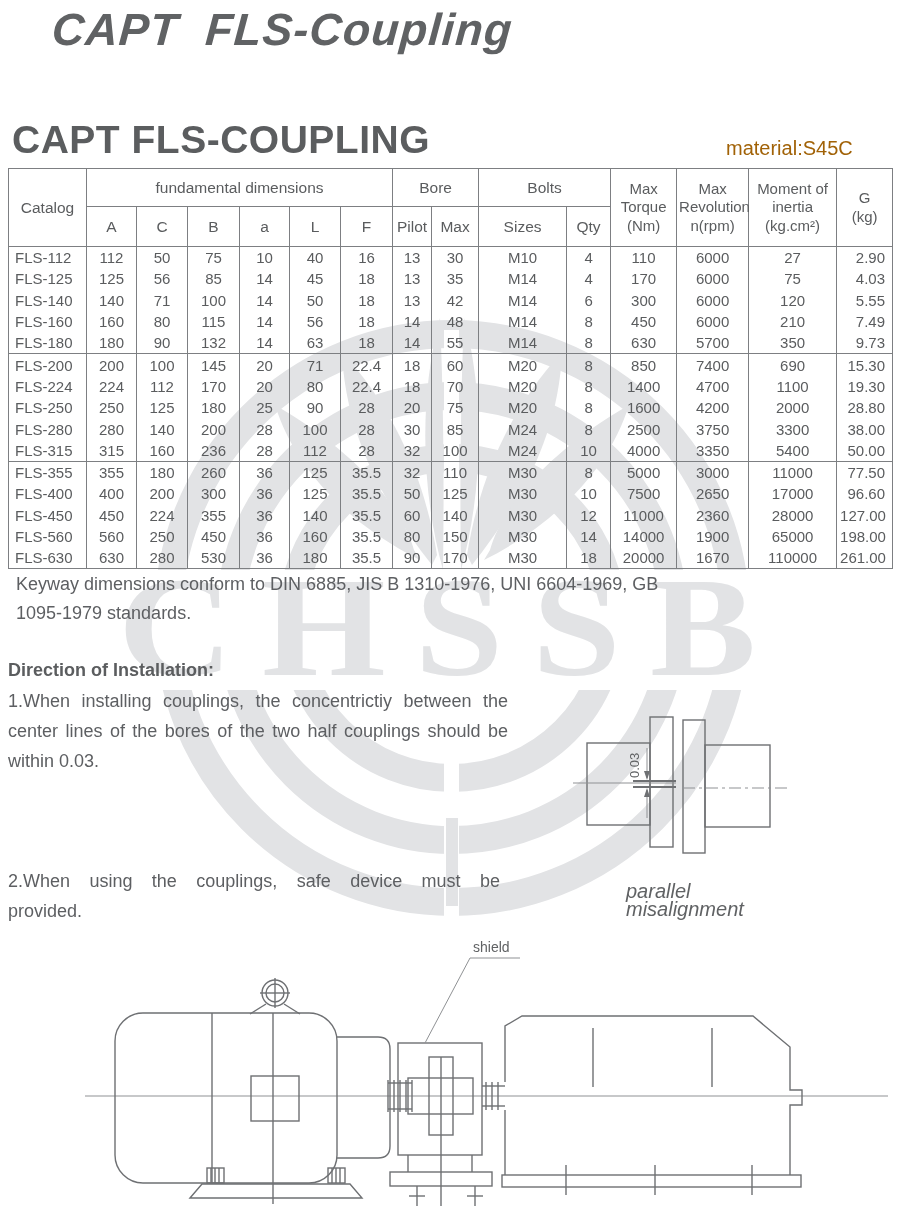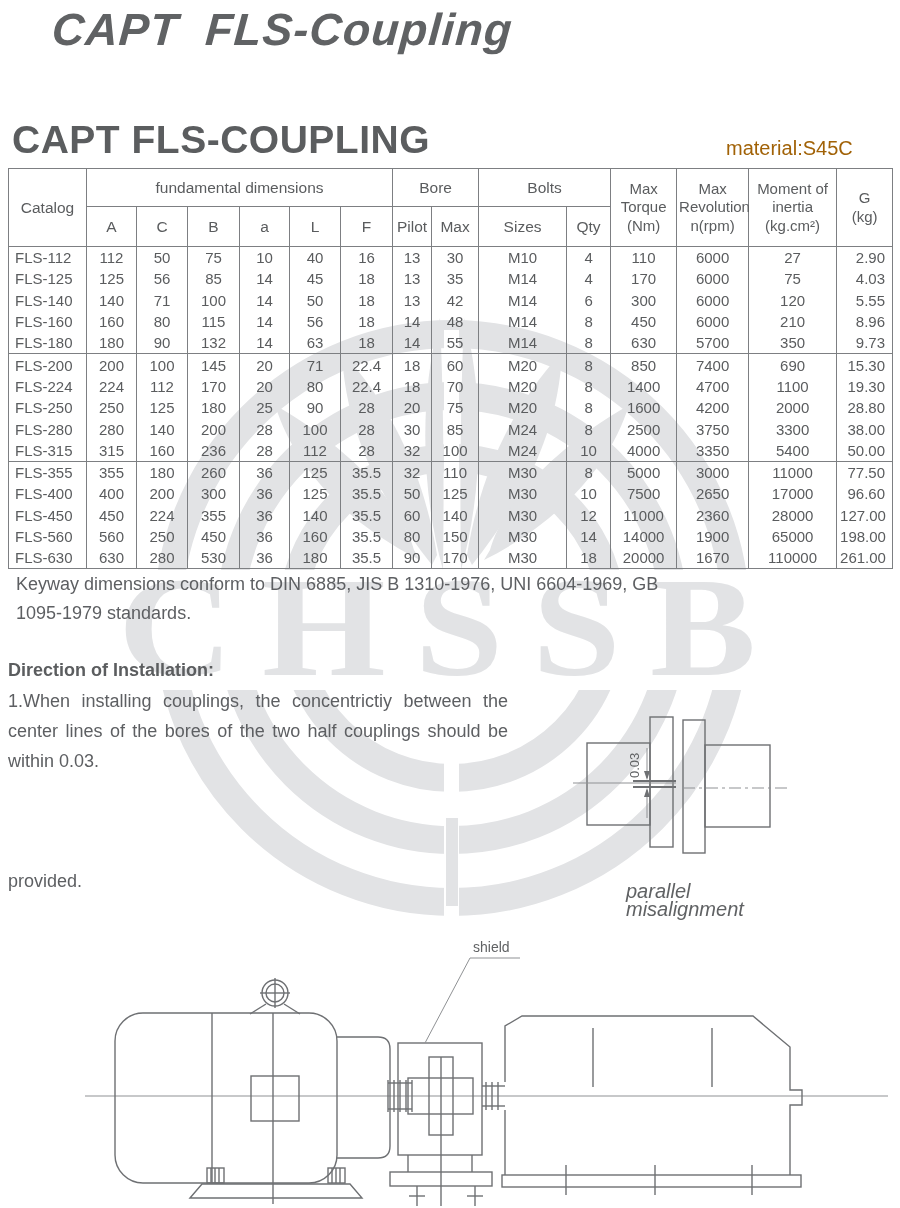--- a/index.html
+++ b/index.html
@@ -193,21 +193,21 @@
           <td>14</td>
           <td>56</td>
           <td>18</td>
           <td>14</td>
           <td>48</td>
           <td>M14</td>
           <td>8</td>
           <td>450</td>
           <td>6000</td>
           <td>210</td>
-          <td class="gcol">8.96</td>
+          <td class="gcol">7.49</td>
         </tr>
         <tr>
           <td class="cat">FLS-180</td>
           <td>180</td>
           <td>90</td>
           <td>132</td>
           <td>14</td>
           <td>63</td>
           <td>18</td>
           <td>14</td>
@@ -389,20 +389,21 @@
           <td>110000</td>
           <td class="gcol">261.00</td>
         </tr>
       </tbody>
   </table>
 
   <div class="z note-keyway">Keyway dimensions conform to DIN 6885, JIS B 1310-1976, UNI 6604-1969, GB 1095-1979 standards.</div>
   <div class="z install-title">Direction of Installation:</div>
   <div class="z para1">1.When installing couplings, the concentrictiy between the center lines of the bores of the two half couplings should be within 0.03.</div>
   <div class="z para2">
+    <div class="j">2.When using the couplings, safe device must be</div>
     <div>provided.</div>
   </div>
 
   <svg class="z" style="left:555px;top:700px;" width="245" height="215" viewBox="0 0 245 215">
     <g class="ln">
       <rect x="32" y="43" width="63" height="82"></rect>
       <rect x="95" y="17" width="23" height="130"></rect>
       <rect x="128" y="20" width="22" height="133"></rect>
       <rect x="150" y="45" width="65" height="82"></rect>
     </g>

